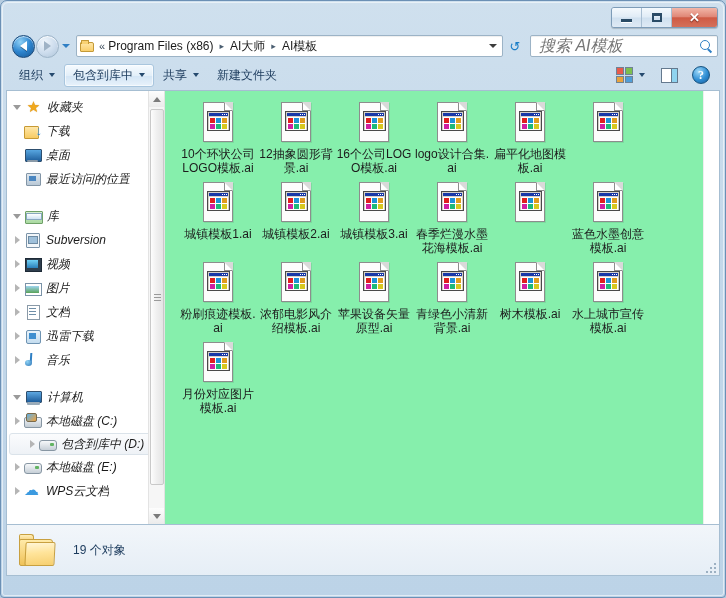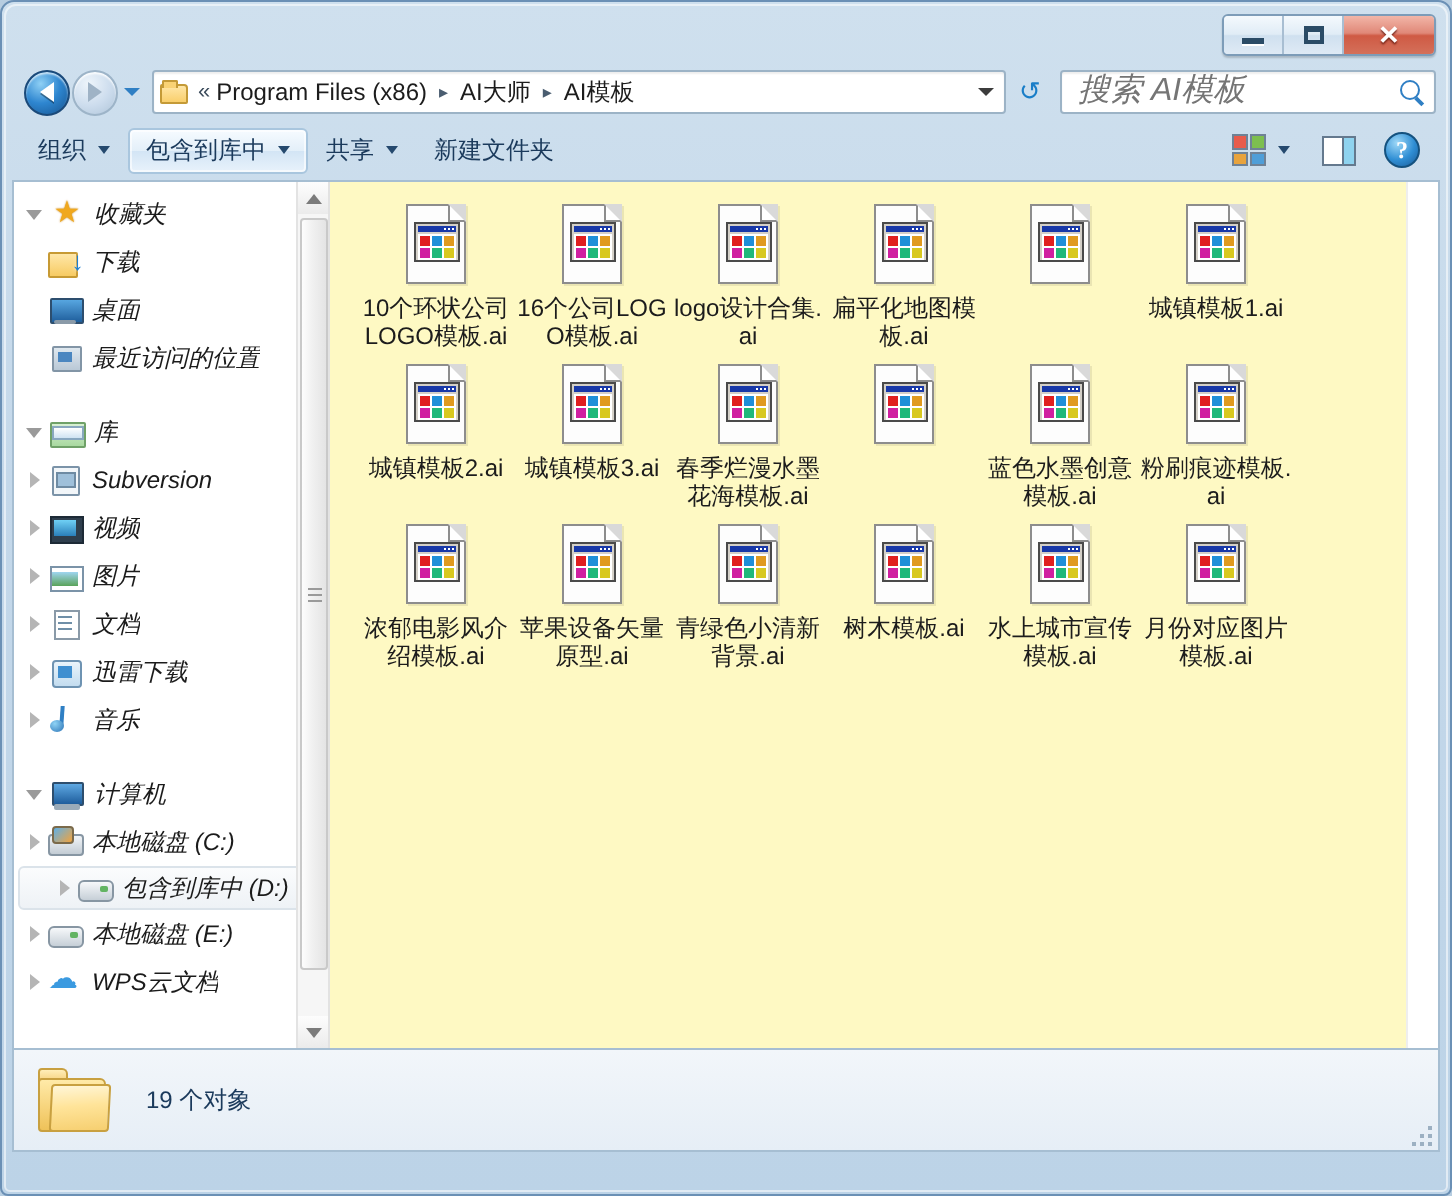--- a/index.html
+++ b/index.html
@@ -436,21 +436,21 @@
     cursor: default;
   }
   .sb-grip { width:7px; height:7px;
     background: repeating-linear-gradient(180deg,#9a9a9a 0 1px,transparent 1px 3px);
   }
 
   
   .filepane {
     flex: 1;
     position: relative;
-    background: #fef9c3;
+    background: #86efac;
     padding: 8px 6px 0 14px;
     overflow: hidden;
   }
   .filegrid {
     display: flex;
     flex-wrap: wrap;
     align-content: flex-start;
   }
   .fileitem {
     width: 78px;
@@ -819,20 +819,39 @@
                 <div class="tcanvas">
                   <i></i>
                   <i></i>
                   <i></i>
                   <i></i>
                   <i></i>
                   <i></i>
                 </div>
               </div>
             </div>
+            <div class="filelabel">12抽象圆形背景.ai</div>
+          </div>
+          <div class="fileitem">
+            <div class="fileicon">
+              <div class="page"></div>
+              <div class="fold2"></div>
+              <div class="fold"></div>
+              <div class="thumb">
+                <div class="tbar"></div>
+                <div class="tcanvas">
+                  <i></i>
+                  <i></i>
+                  <i></i>
+                  <i></i>
+                  <i></i>
+                  <i></i>
+                </div>
+              </div>
+            </div>
             <div class="filelabel">16个公司LOGO模板.ai</div>
           </div>
           <div class="fileitem">
             <div class="fileicon">
               <div class="page"></div>
               <div class="fold2"></div>
               <div class="fold"></div>
               <div class="thumb">
                 <div class="tbar"></div>
                 <div class="tcanvas">

